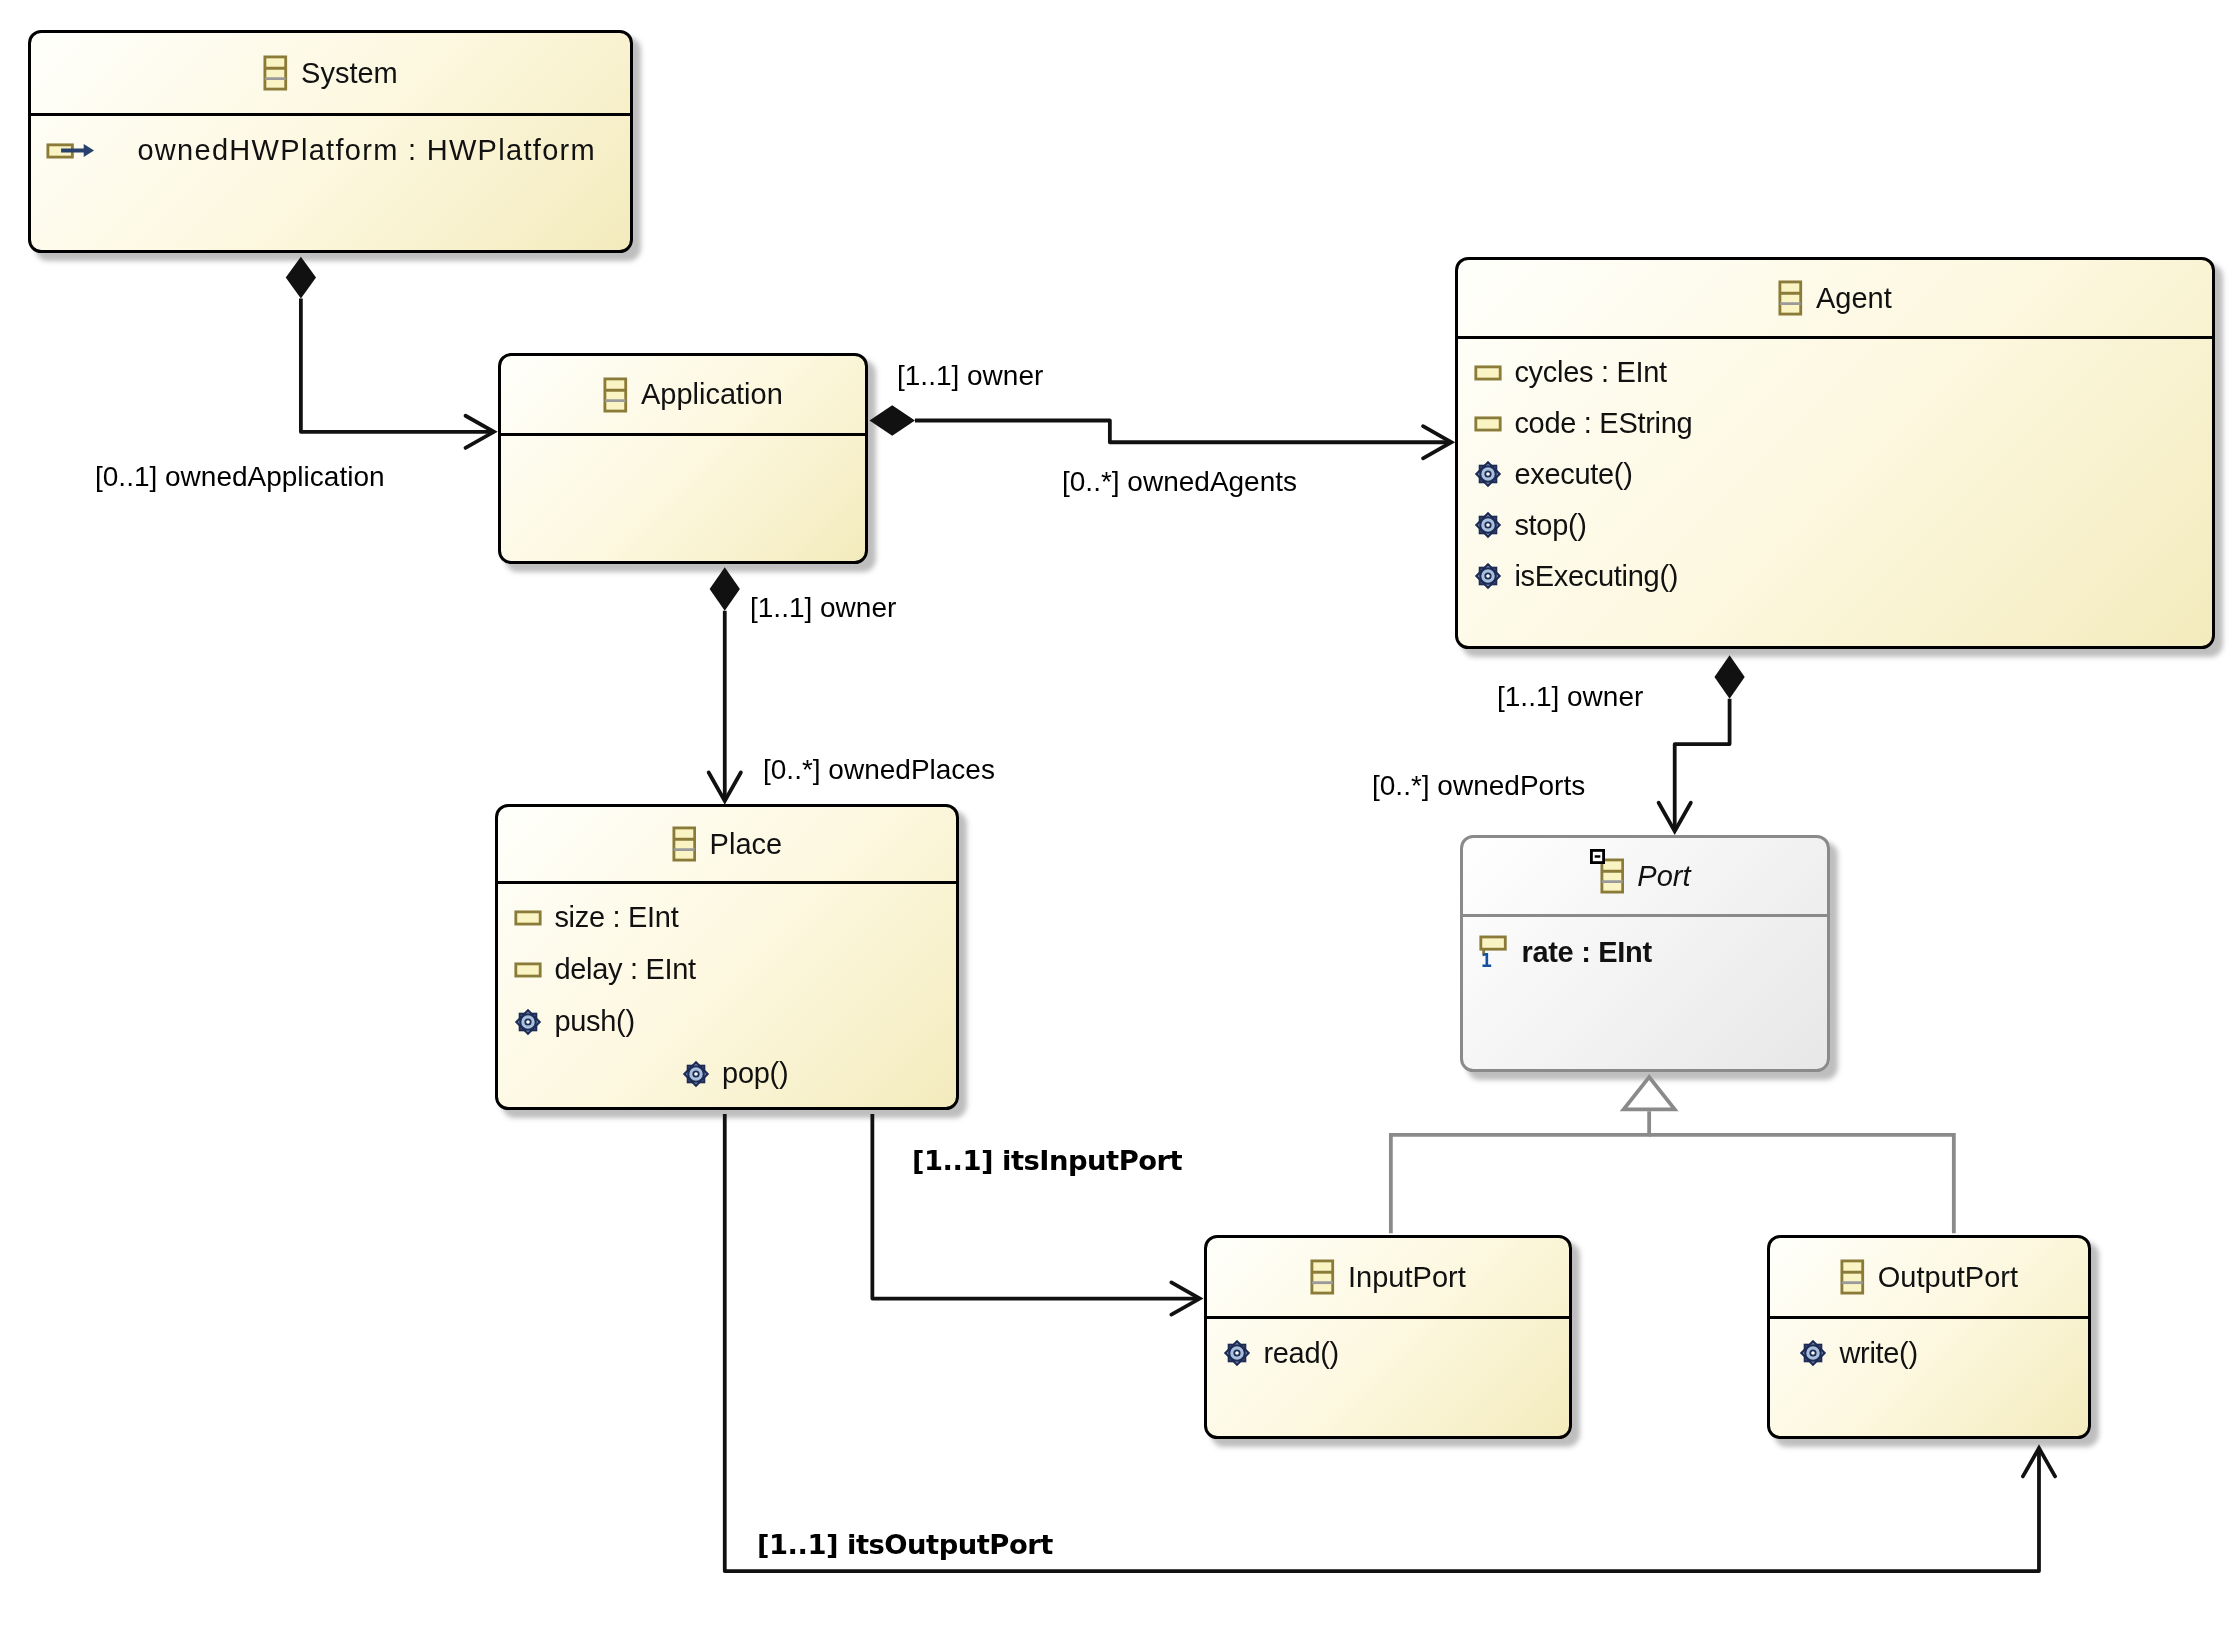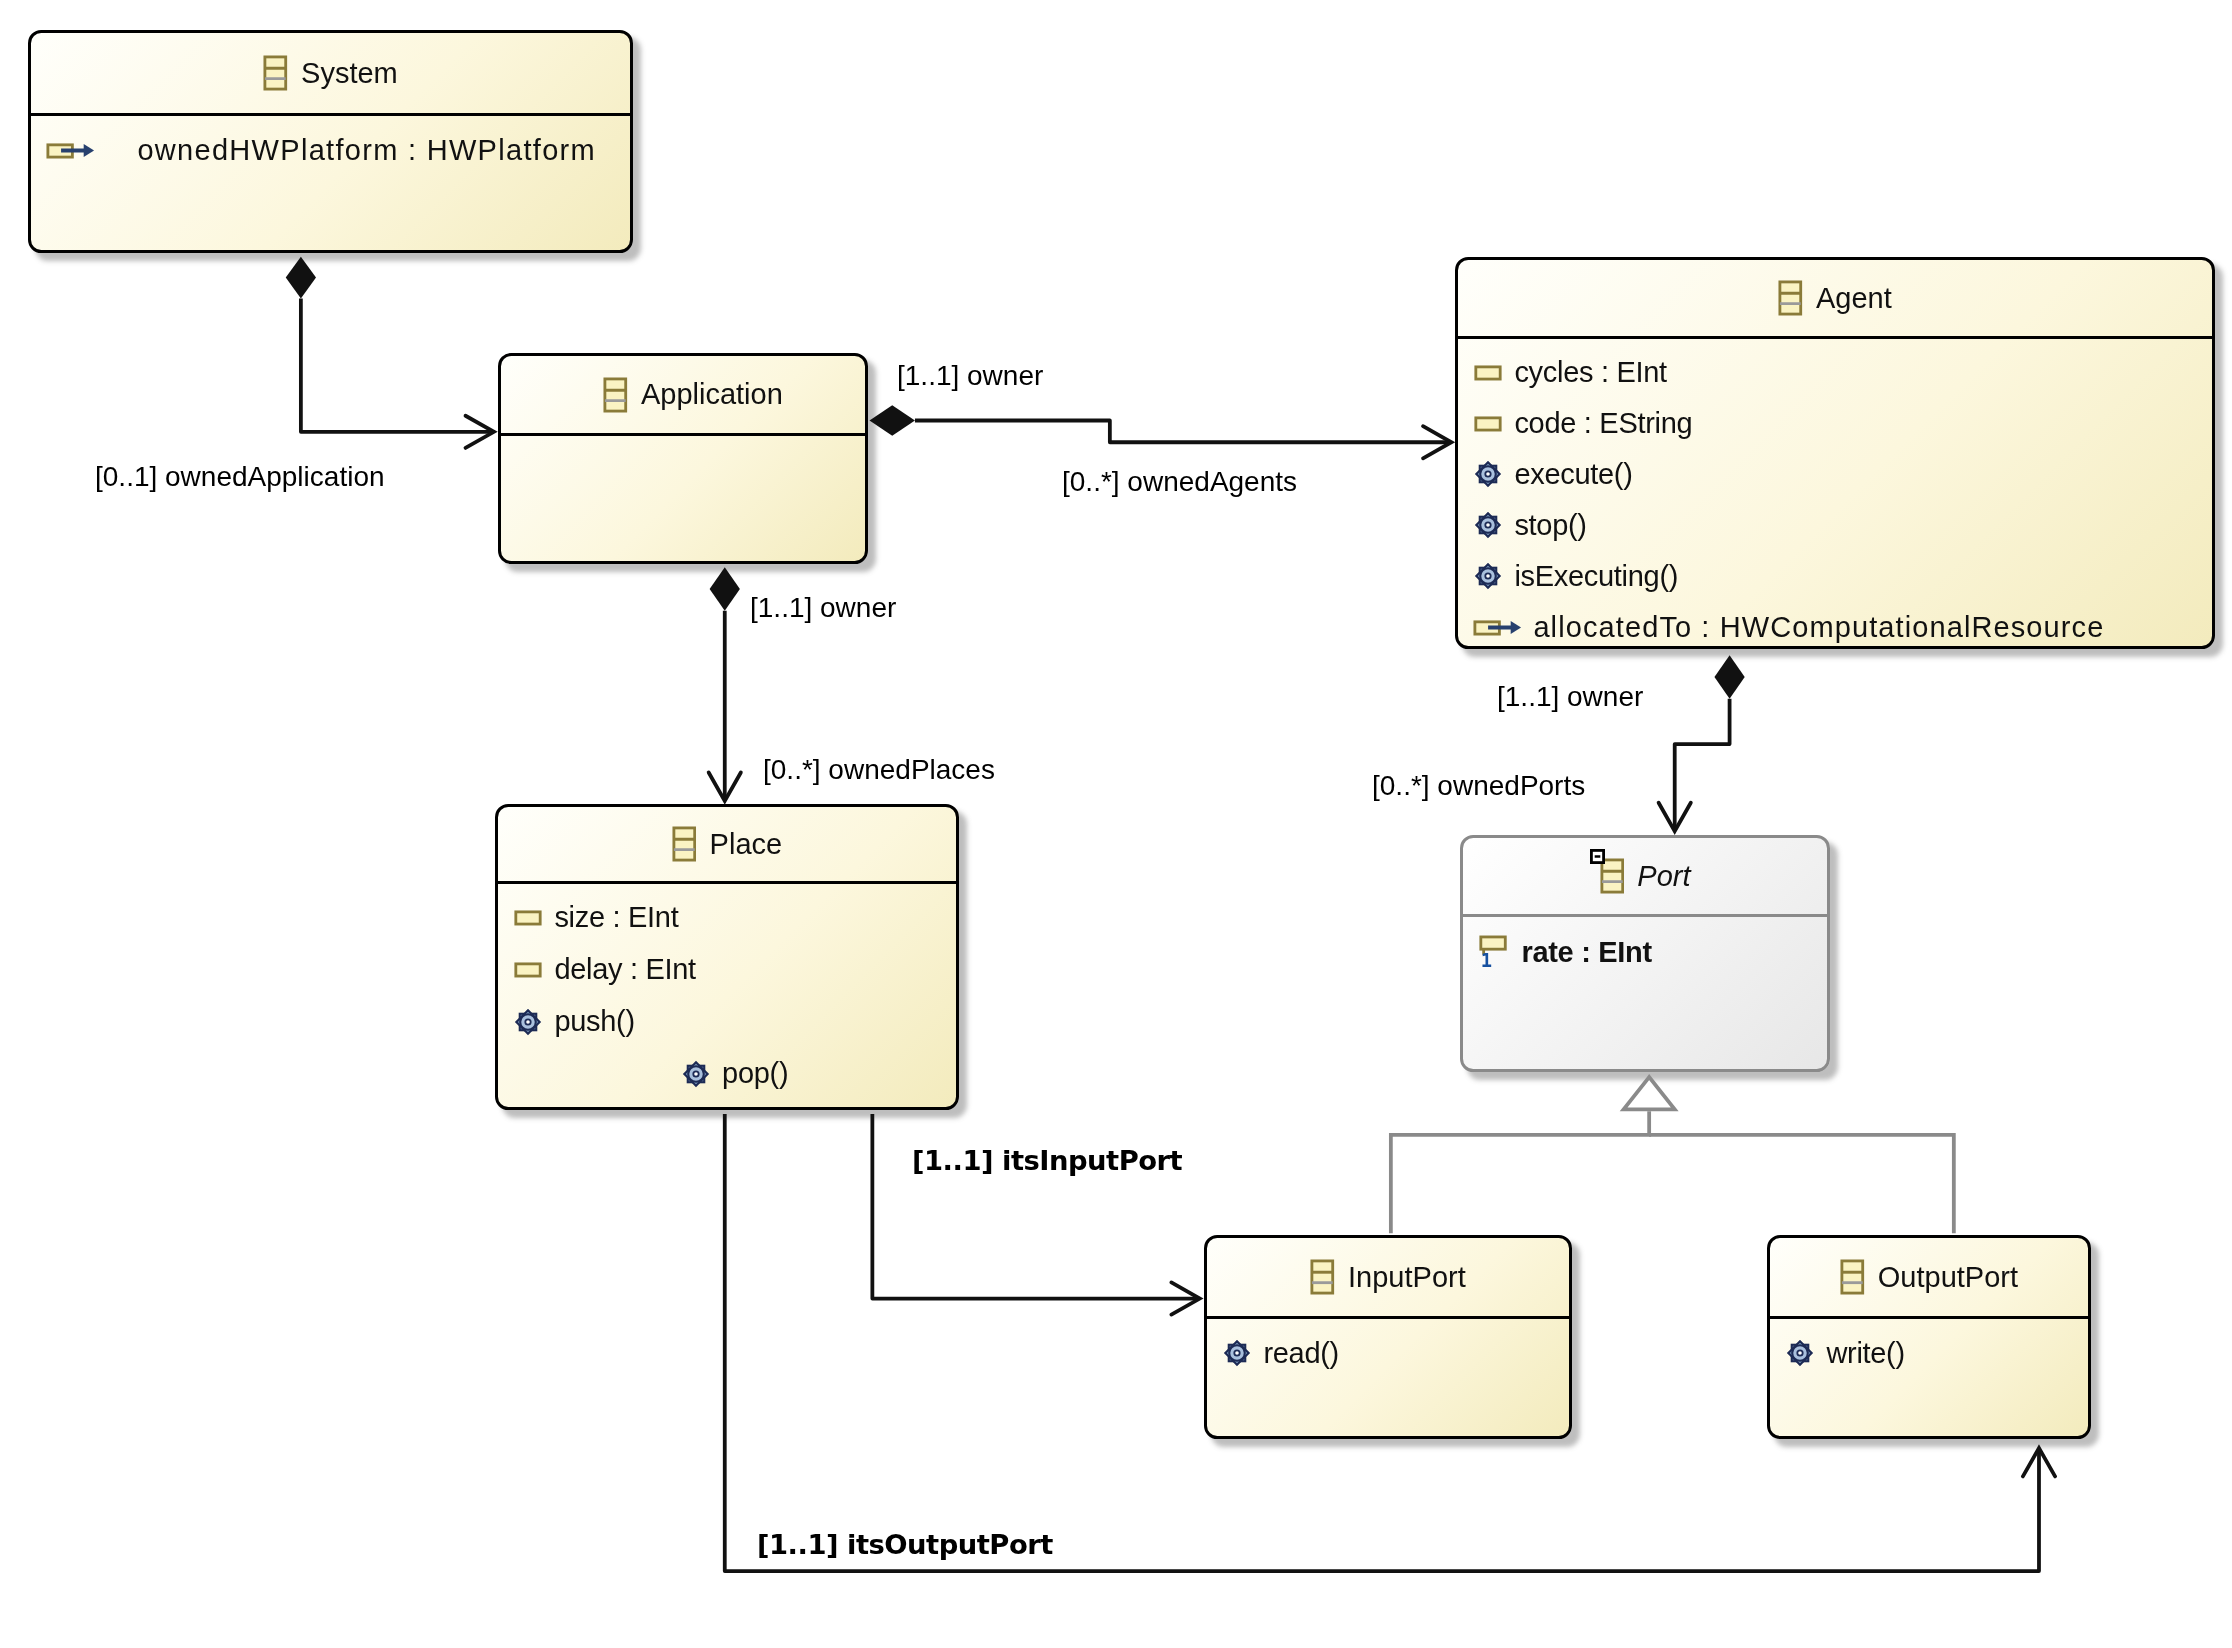--- a/index.html
+++ b/index.html
@@ -154,30 +154,20 @@
       <span class="iconwrap">
         <svg width="30" height="30" viewBox="0 0 20 20">
             <rect x="4.5" y="4.5" width="11" height="11" fill="var(--gear-blue)" stroke="var(--gear-dark)" stroke-width="1.4"></rect>
             <rect x="4.5" y="4.5" width="11" height="11" fill="var(--gear-blue)" stroke="var(--gear-dark)" stroke-width="1.4" transform="rotate(45 10 10)"></rect>
             <circle cx="10" cy="10" r="5.2" fill="#a9c0dd" stroke="var(--gear-dark)" stroke-width="1.4"></circle>
             <circle cx="10" cy="10" r="1.8" fill="#ffffff" stroke="var(--gear-dark)" stroke-width="1.2"></circle>
           </svg>
       </span>
       <span class="txt">isExecuting()</span>
     </div>
-    <div class="member" style="height:51px;">
-      <span class="iconwrap">
-        <svg width="49" height="23" viewBox="0 0 52 24">
-            <rect x="2" y="6" width="26" height="13" fill="var(--icon-fill)" stroke="var(--icon-gold)" stroke-width="3"></rect>
-            <line x1="16" y1="12" x2="44" y2="12" stroke="var(--ref-arrow)" stroke-width="4"></line>
-            <polygon points="40,5 51,12 40,19" fill="var(--ref-arrow)"></polygon>
-          </svg>
-      </span>
-      <span class="txt" style="letter-spacing:1.1px;">allocatedTo : HWComputationalResource</span>
-    </div>
   </div>
 </div>
 
 <div class="node" style="left:495px;top:804px;width:464px;height:306px;">
   <div class="header" style="height:77px;">
     <span class="iconwrap">
       <svg width="24.6" height="36" viewBox="0 0 26 38">
           <rect x="2" y="2" width="22" height="34" fill="var(--icon-fill)" stroke="var(--icon-gold)" stroke-width="3"></rect>
           <line x1="2" y1="14" x2="24" y2="14" stroke="var(--icon-gold)" stroke-width="3"></line>
           <line x1="2" y1="25" x2="24" y2="25" stroke="#9a9a9a" stroke-width="3"></line>
@@ -289,21 +279,21 @@
     <span class="iconwrap">
       <svg width="24.6" height="36" viewBox="0 0 26 38">
           <rect x="2" y="2" width="22" height="34" fill="var(--icon-fill)" stroke="var(--icon-gold)" stroke-width="3"></rect>
           <line x1="2" y1="14" x2="24" y2="14" stroke="var(--icon-gold)" stroke-width="3"></line>
           <line x1="2" y1="25" x2="24" y2="25" stroke="#9a9a9a" stroke-width="3"></line>
         </svg>
     </span>
     <span class="title">OutputPort</span>
   </div>
   <div class="body">
-    <div class="member" style="height:53px;">
+    <div class="member" style="height:53px;margin-left:13px;">
       <span class="iconwrap">
         <svg width="30" height="30" viewBox="0 0 20 20">
             <rect x="4.5" y="4.5" width="11" height="11" fill="var(--gear-blue)" stroke="var(--gear-dark)" stroke-width="1.4"></rect>
             <rect x="4.5" y="4.5" width="11" height="11" fill="var(--gear-blue)" stroke="var(--gear-dark)" stroke-width="1.4" transform="rotate(45 10 10)"></rect>
             <circle cx="10" cy="10" r="5.2" fill="#a9c0dd" stroke="var(--gear-dark)" stroke-width="1.4"></circle>
             <circle cx="10" cy="10" r="1.8" fill="#ffffff" stroke="var(--gear-dark)" stroke-width="1.2"></circle>
           </svg>
       </span>
       <span class="txt">write()</span>
     </div>

